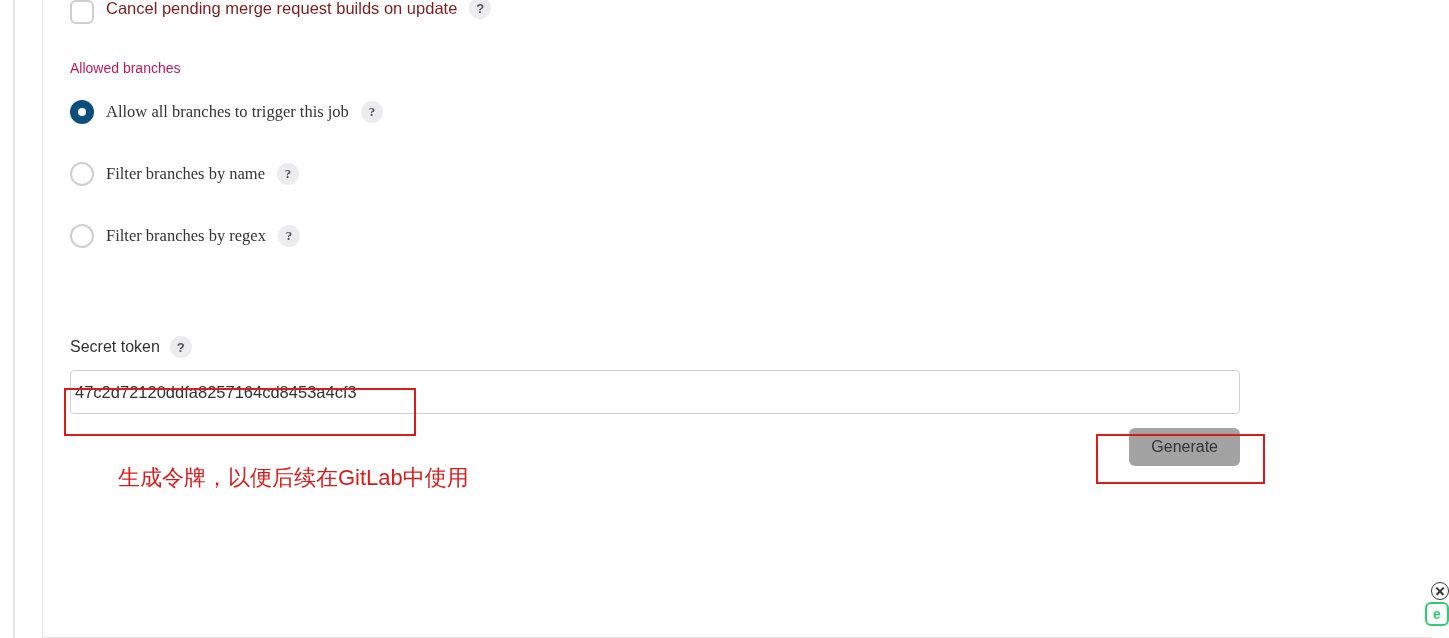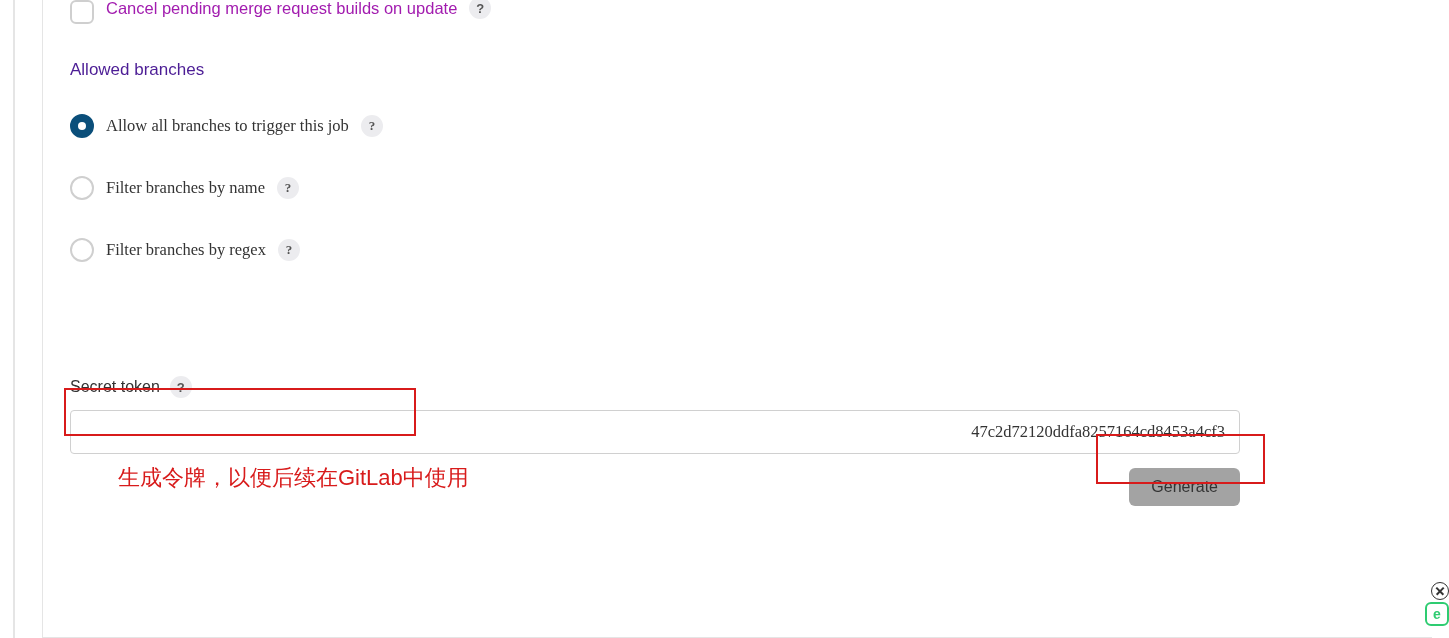--- a/index.html
+++ b/index.html
@@ -75,73 +75,72 @@
       height: 8px;
       background: #fff;
       border-radius: 50%;
       transform: translate(-50%, -50%);
     }
     .opt-label {
       color: #333;
       font-size: 16.5px;
     }
     .opt-label.cut {
-      color: #a21caf;
+      color: #7f1d1d;
       position: relative;
       top: -4px;
       text-align: right;
     }
     .help-badge {
       display: inline-flex;
       align-items: center;
       justify-content: center;
       width: 22px;
       height: 22px;
       border-radius: 50%;
       background: #ececef;
       color: #555;
       font-size: 13px;
       font-weight: 600;
       cursor: default;
     }
     .section-header {
-      font-size: 17px;
-      color: #4c1d95;
+      font-size: 14px;
+      color: #be185d;
       margin-top: 34px;
-      margin-bottom: 32px;
+      margin-bottom: 22px;
     }
     .radio-group .row {
       margin-bottom: 34px;
       font-family: Liberation Serif, serif;
     }
     .radio-group .row:last-child {
       margin-bottom: 0;
     }
     .secret-label-row {
       display: flex;
       align-items: center;
       gap: 10px;
-      margin-top: 112px;
+      margin-top: 86px;
       margin-bottom: 12px;
     }
     .secret-label {
       font-size: 16px;
       color: #333;
     }
     .token-input {
       width: 100%;
       height: 44px;
       border: 1px solid #d0d0d0;
       border-radius: 4px;
-      padding: 0 14px;
+      padding: 0 4px;
       font-size: 16.5px;
       color: #333;
-      font-family: Liberation Serif, serif;
+      font-family: Liberation Sans, sans-serif;
       outline: none;
-      text-align: right;
     }
     .highlight-red {
       border: 2px solid #d81b1b;
       position: absolute;
     }
     .highlight-token {
       left: 64px;
       top: 388px;
       width: 352px;
       height: 48px;

